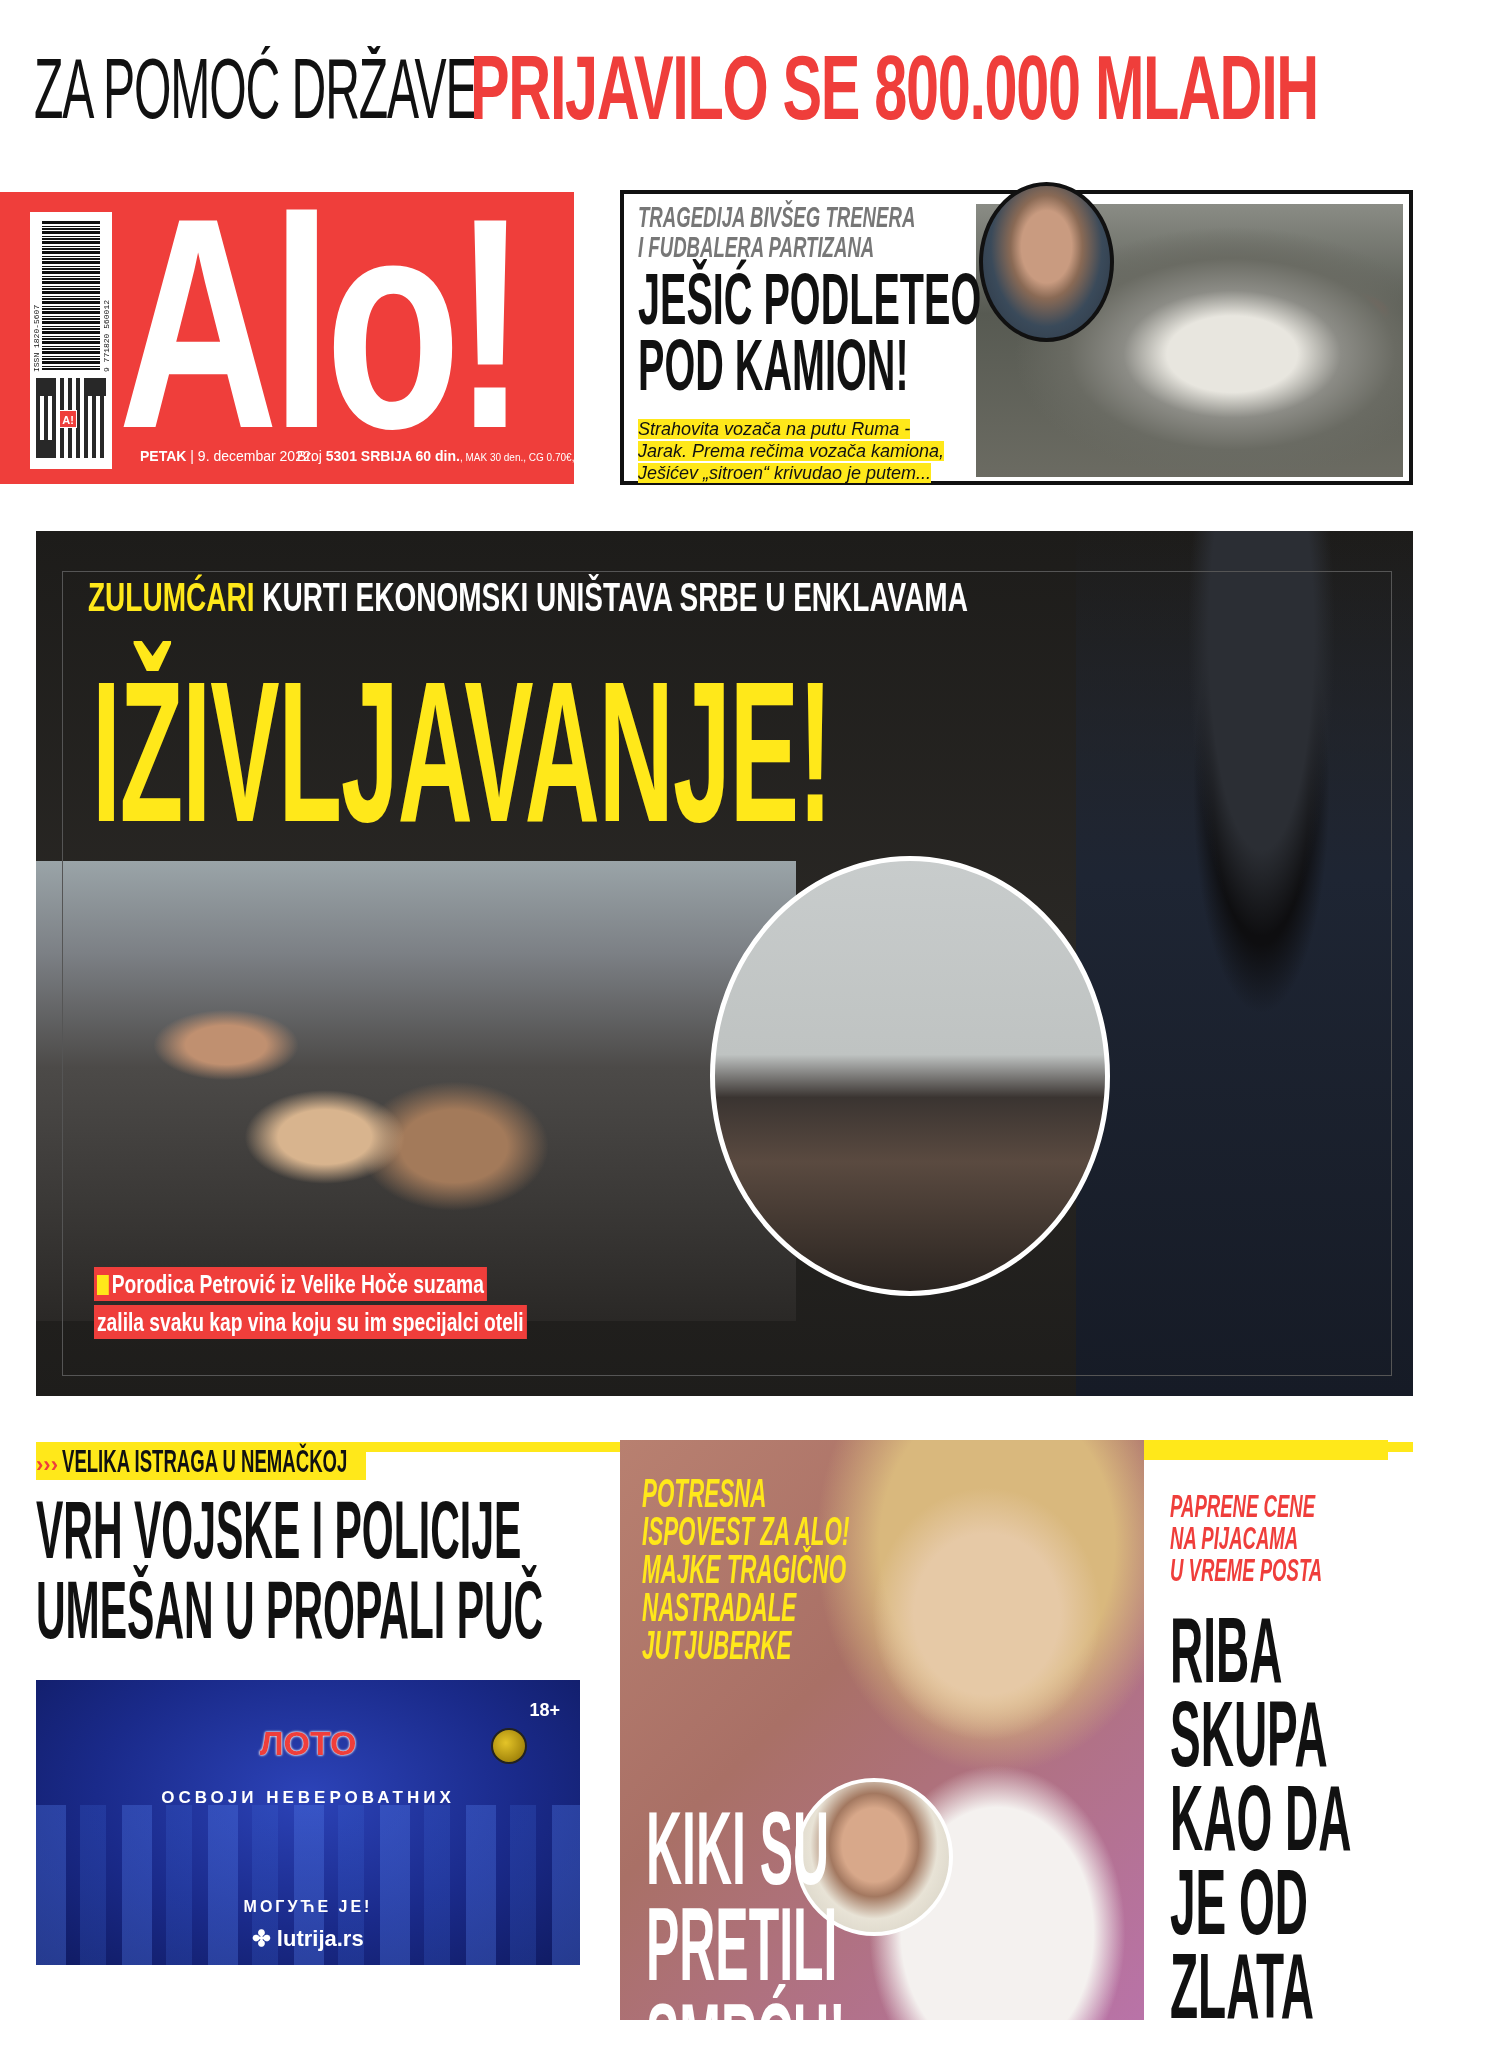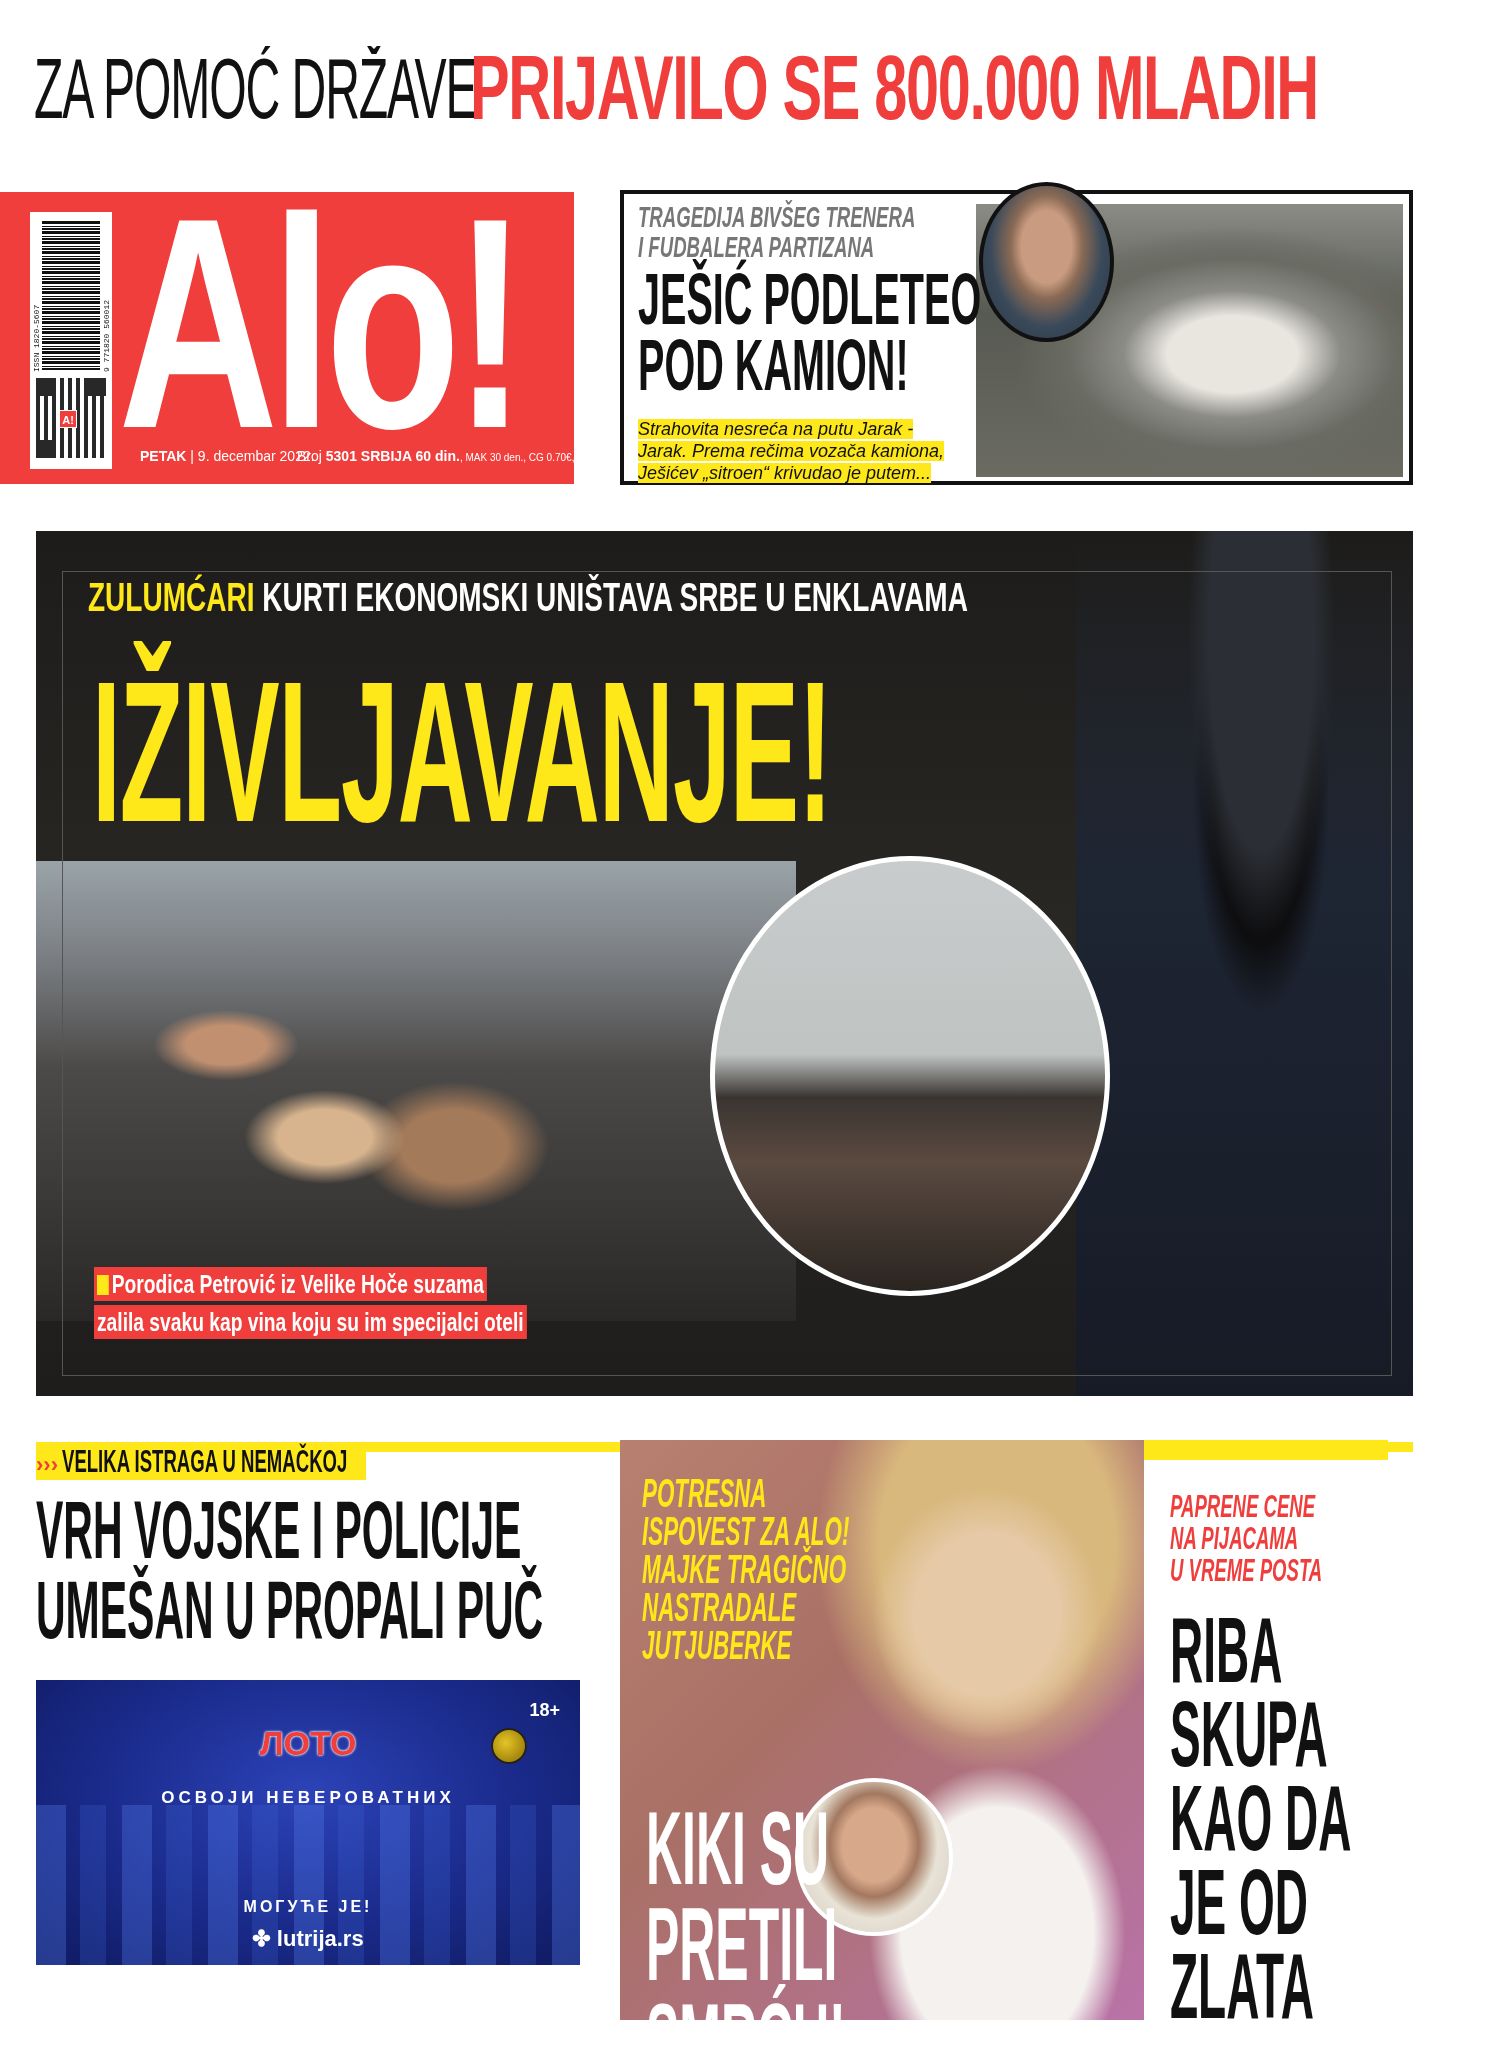--- a/index.html
+++ b/index.html
@@ -140,21 +140,21 @@
   <div id="teaser-portrait"></div>
   <div id="teaser-kicker">
     <div>TRAGEDIJA BIVŠEG TRENERA</div>
     <div>I FUDBALERA PARTIZANA</div>
   </div>
   <div id="teaser-head">
     <div>JEŠIĆ PODLETEO</div>
     <div>POD KAMION!</div>
   </div>
   <div id="teaser-sub">
-    <span>Strahovita nesreća na putu Jarak -</span><br>
+    <span>Strahovita vozača na putu Ruma -</span><br>
     <span>Jarak. Prema rečima vozača kamiona,</span><br>
     <span>Ješićev „sitroen“ krivudao je putem...</span>
   </div>
 </div>
 
 <div id="main">
   <div id="photo-crowd"></div>
   <div id="photo-soldier"></div>
   <div id="photo-circle"></div>
   <div id="main-frame"></div>

